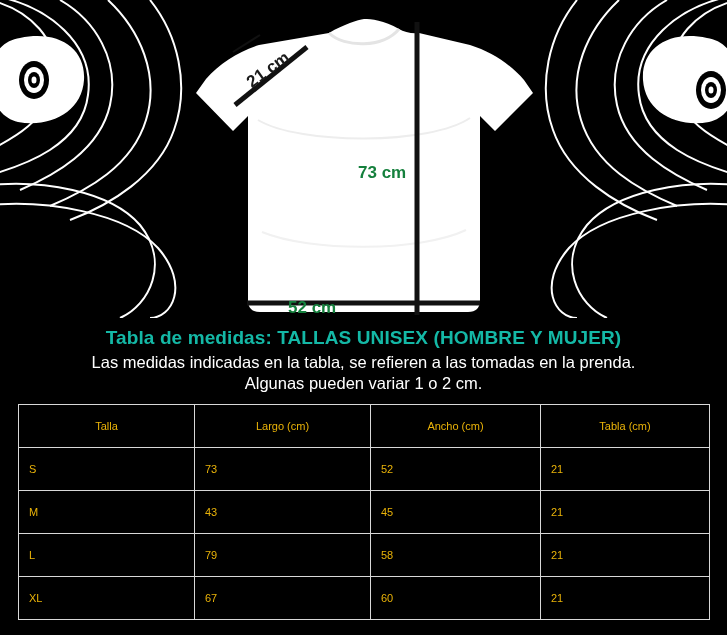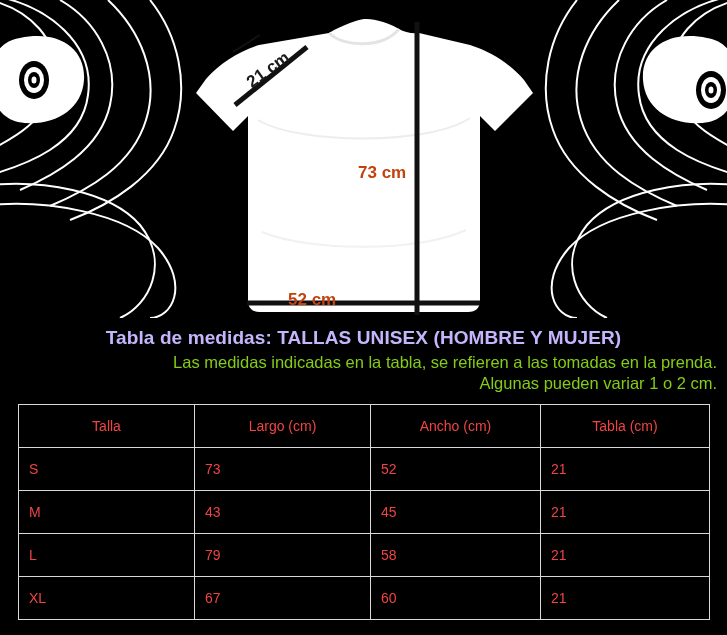--- a/index.html
+++ b/index.html
@@ -31,80 +31,80 @@
     background: #000000;
   }
   .hero svg {
     position: absolute;
     top: 0;
     left: 0;
   }
 
   .dim-label {
     position: absolute;
-    color: #c2410c;
+    color: #15803d;
     font-weight: 700;
     font-size: 17px;
     font-family: "Liberation Sans", sans-serif;
     white-space: nowrap;
   }
   .dim-sleeve {
     left: 243px;
     top: 76px;
     transform: rotate(-36deg);
     transform-origin: left top;
     color: #1a1a1a;
   }
   .dim-length {
     left: 358px;
     top: 163px;
   }
   .dim-width {
     left: 288px;
-    top: 290px;
+    top: 298px;
   }
 
   
   .text-block {
     padding: 8px 10px 0 10px;
     box-sizing: border-box;
   }
   .title {
     text-align: center;
     font-weight: 700;
     font-size: 19px;
     line-height: 24px;
     letter-spacing: 0.1px;
     margin: 0 0 2px 0;
-    color: #c4b5fd;
+    color: #14b8a6;
   }
   .subtitle {
     font-size: 16.5px;
     line-height: 21px;
     margin: 0;
-    color: #84cc16;
-    text-align: right;
+    color: #ffffff;
+    text-align: center;
   }
 
   
   .table-wrap {
     margin: 10px 18px 0 18px;
   }
   table.size-table {
     border-collapse: collapse;
     width: 691px;
     table-layout: fixed;
   }
   table.size-table th,
   table.size-table td {
     border: 1px solid #d8d8d8;
     height: 43px;
-    font-size: 14px;
+    font-size: 11px;
     font-weight: 400;
-    color: #ef4444;
+    color: #eab308;
     padding: 0 10px;
     box-sizing: border-box;
   }
   table.size-table th {
     text-align: center;
     font-weight: 400;
   }
   table.size-table td {
     text-align: left;
   }

